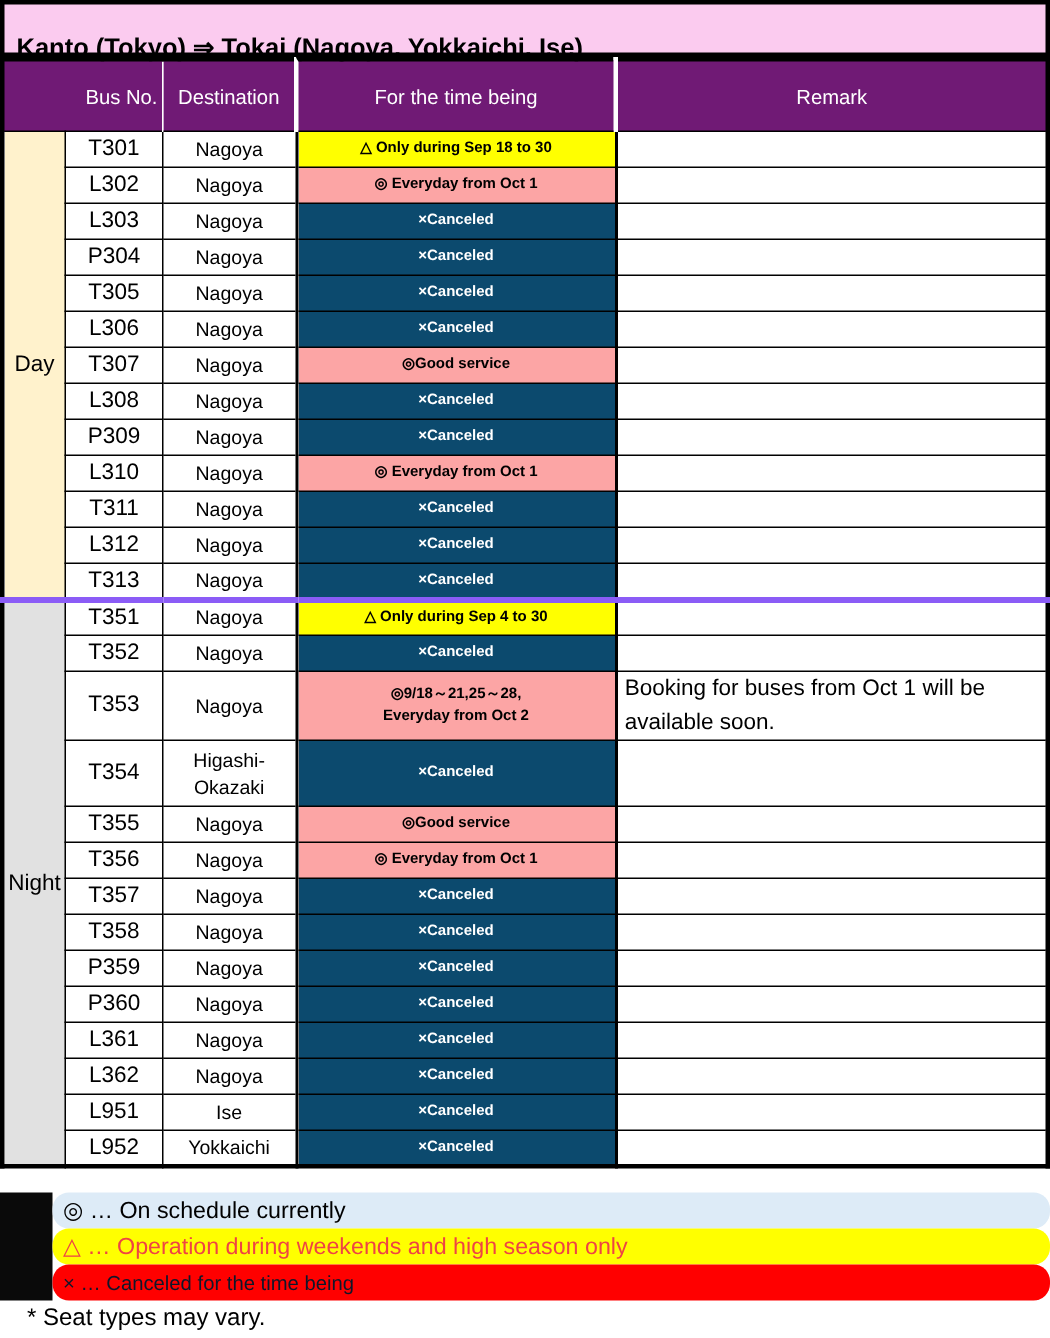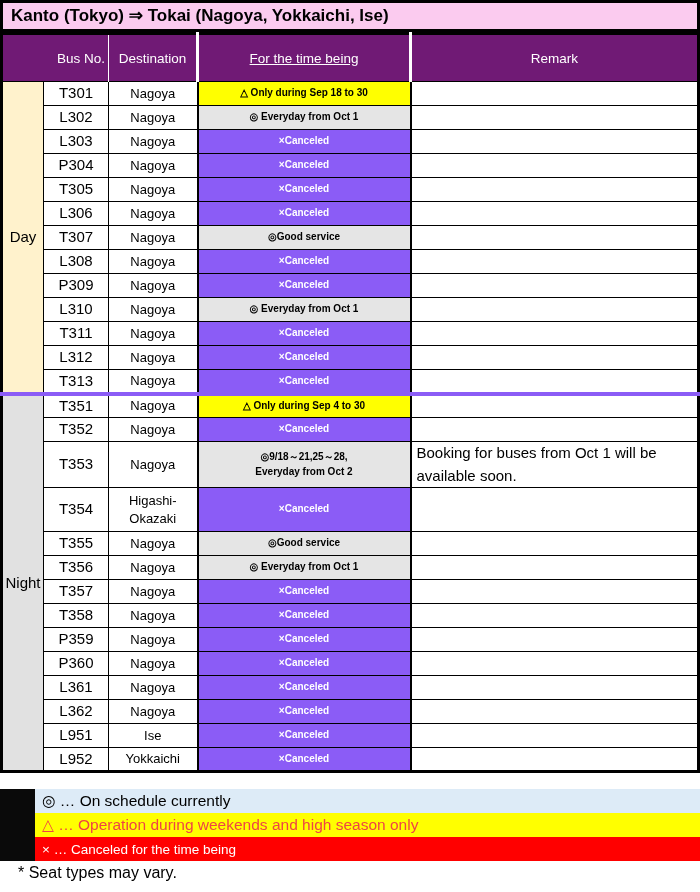--- a/index.html
+++ b/index.html
@@ -14,21 +14,21 @@
   }
   
   .title-bar {
     box-sizing: border-box;
     width: 700px; height: 32px;
     background: #FBCBEF;
     border: 3px solid #000;
     font-weight: bold;
     font-size: 17px;
     line-height: 26px;
-    padding: 0 8px;
+    padding: 16px 8px;
   }
   
   table.timetable {
     width: 700px;
     border-collapse: collapse;
     table-layout: fixed;
     border: 3px solid #000;
   }
   col.c-group  { width: 42px; }
   col.c-bus    { width: 65px; }
@@ -39,21 +39,21 @@
     color: #fff;
     font-weight: normal;
     font-size: 13.5px;
     height: 46px;
     text-align: center;
     vertical-align: middle;
     padding: 0;
   }
   th.th-bus    { text-align: right; padding-right: 3px; }
   th.th-dest   { border-left: 1px solid #fff; text-align: center; }
-  th.th-status { border-left: 3px solid #fff; border-right: 3px solid #fff; text-decoration: underline; }
+  th.th-status { border-left: 3px solid #fff; border-right: 3px solid #fff; }
   tbody tr { height: 24px; }
   tbody tr.tall { height: 44px; }
   tbody tr.group-start td { border-top: 4px solid #8b5cf6; margin-left: 36px; }
   tbody td {
     border: 1px solid #000;
     background: #fff;
     text-align: center;
     vertical-align: middle;
     padding: 0;
     font-size: 13px;
@@ -66,43 +66,44 @@
   td.group-cell.night { background: #E1E1E1; }
   td.bus  { font-size: 15px; }
   td.status {
     border-left: 2px solid #000;
     border-right: 2px solid #000;
     font-weight: bold;
     font-size: 10px;
     line-height: 1.45;
   }
   td.status.limited  { background: #FFFF00; color: #000; }
-  td.status.ok       { background: #e5e5e5; color: #000; }
-  td.status.canceled { background: #8b5cf6; color: #fff; margin-left: 17px; }
+  td.status.ok       { background: #fca5a5; color: #000; }
+  td.status.canceled { background: #0c4a6e; color: #fff; margin-left: 17px; }
   td.remark {
     text-align: left;
     font-size: 15px;
     line-height: 1.5;
     padding: 0 5px;
     white-space: normal;
   }
   
   .legend { display: flex; margin-top: 16px; width: 700px; }
   .legend-box { width: 35px; background: #0A0A0A; flex: none; }
   .legend-rows { flex: 1; }
   .legend-row {
     height: 24px;
     display: flex;
     align-items: center;
     padding-left: 7px;
     font-size: 15.5px;
+    border-radius: 11px;
   }
   .legend-row.ok       { background: #DDEBF7; color: #000; }
   .legend-row.limited  { background: #FFFF00; color: #ef4444; }
-  .legend-row.canceled { background: #FF0000; color: #ffffff; font-size: 13.5px; }
+  .legend-row.canceled { background: #FF0000; color: #0f172a; font-size: 13.5px; }
   
   .footnote {
     margin-top: 3px;
     padding-left: 18px;
     font-size: 16px;
   }
 </style>
 </head>
 <body>
 

